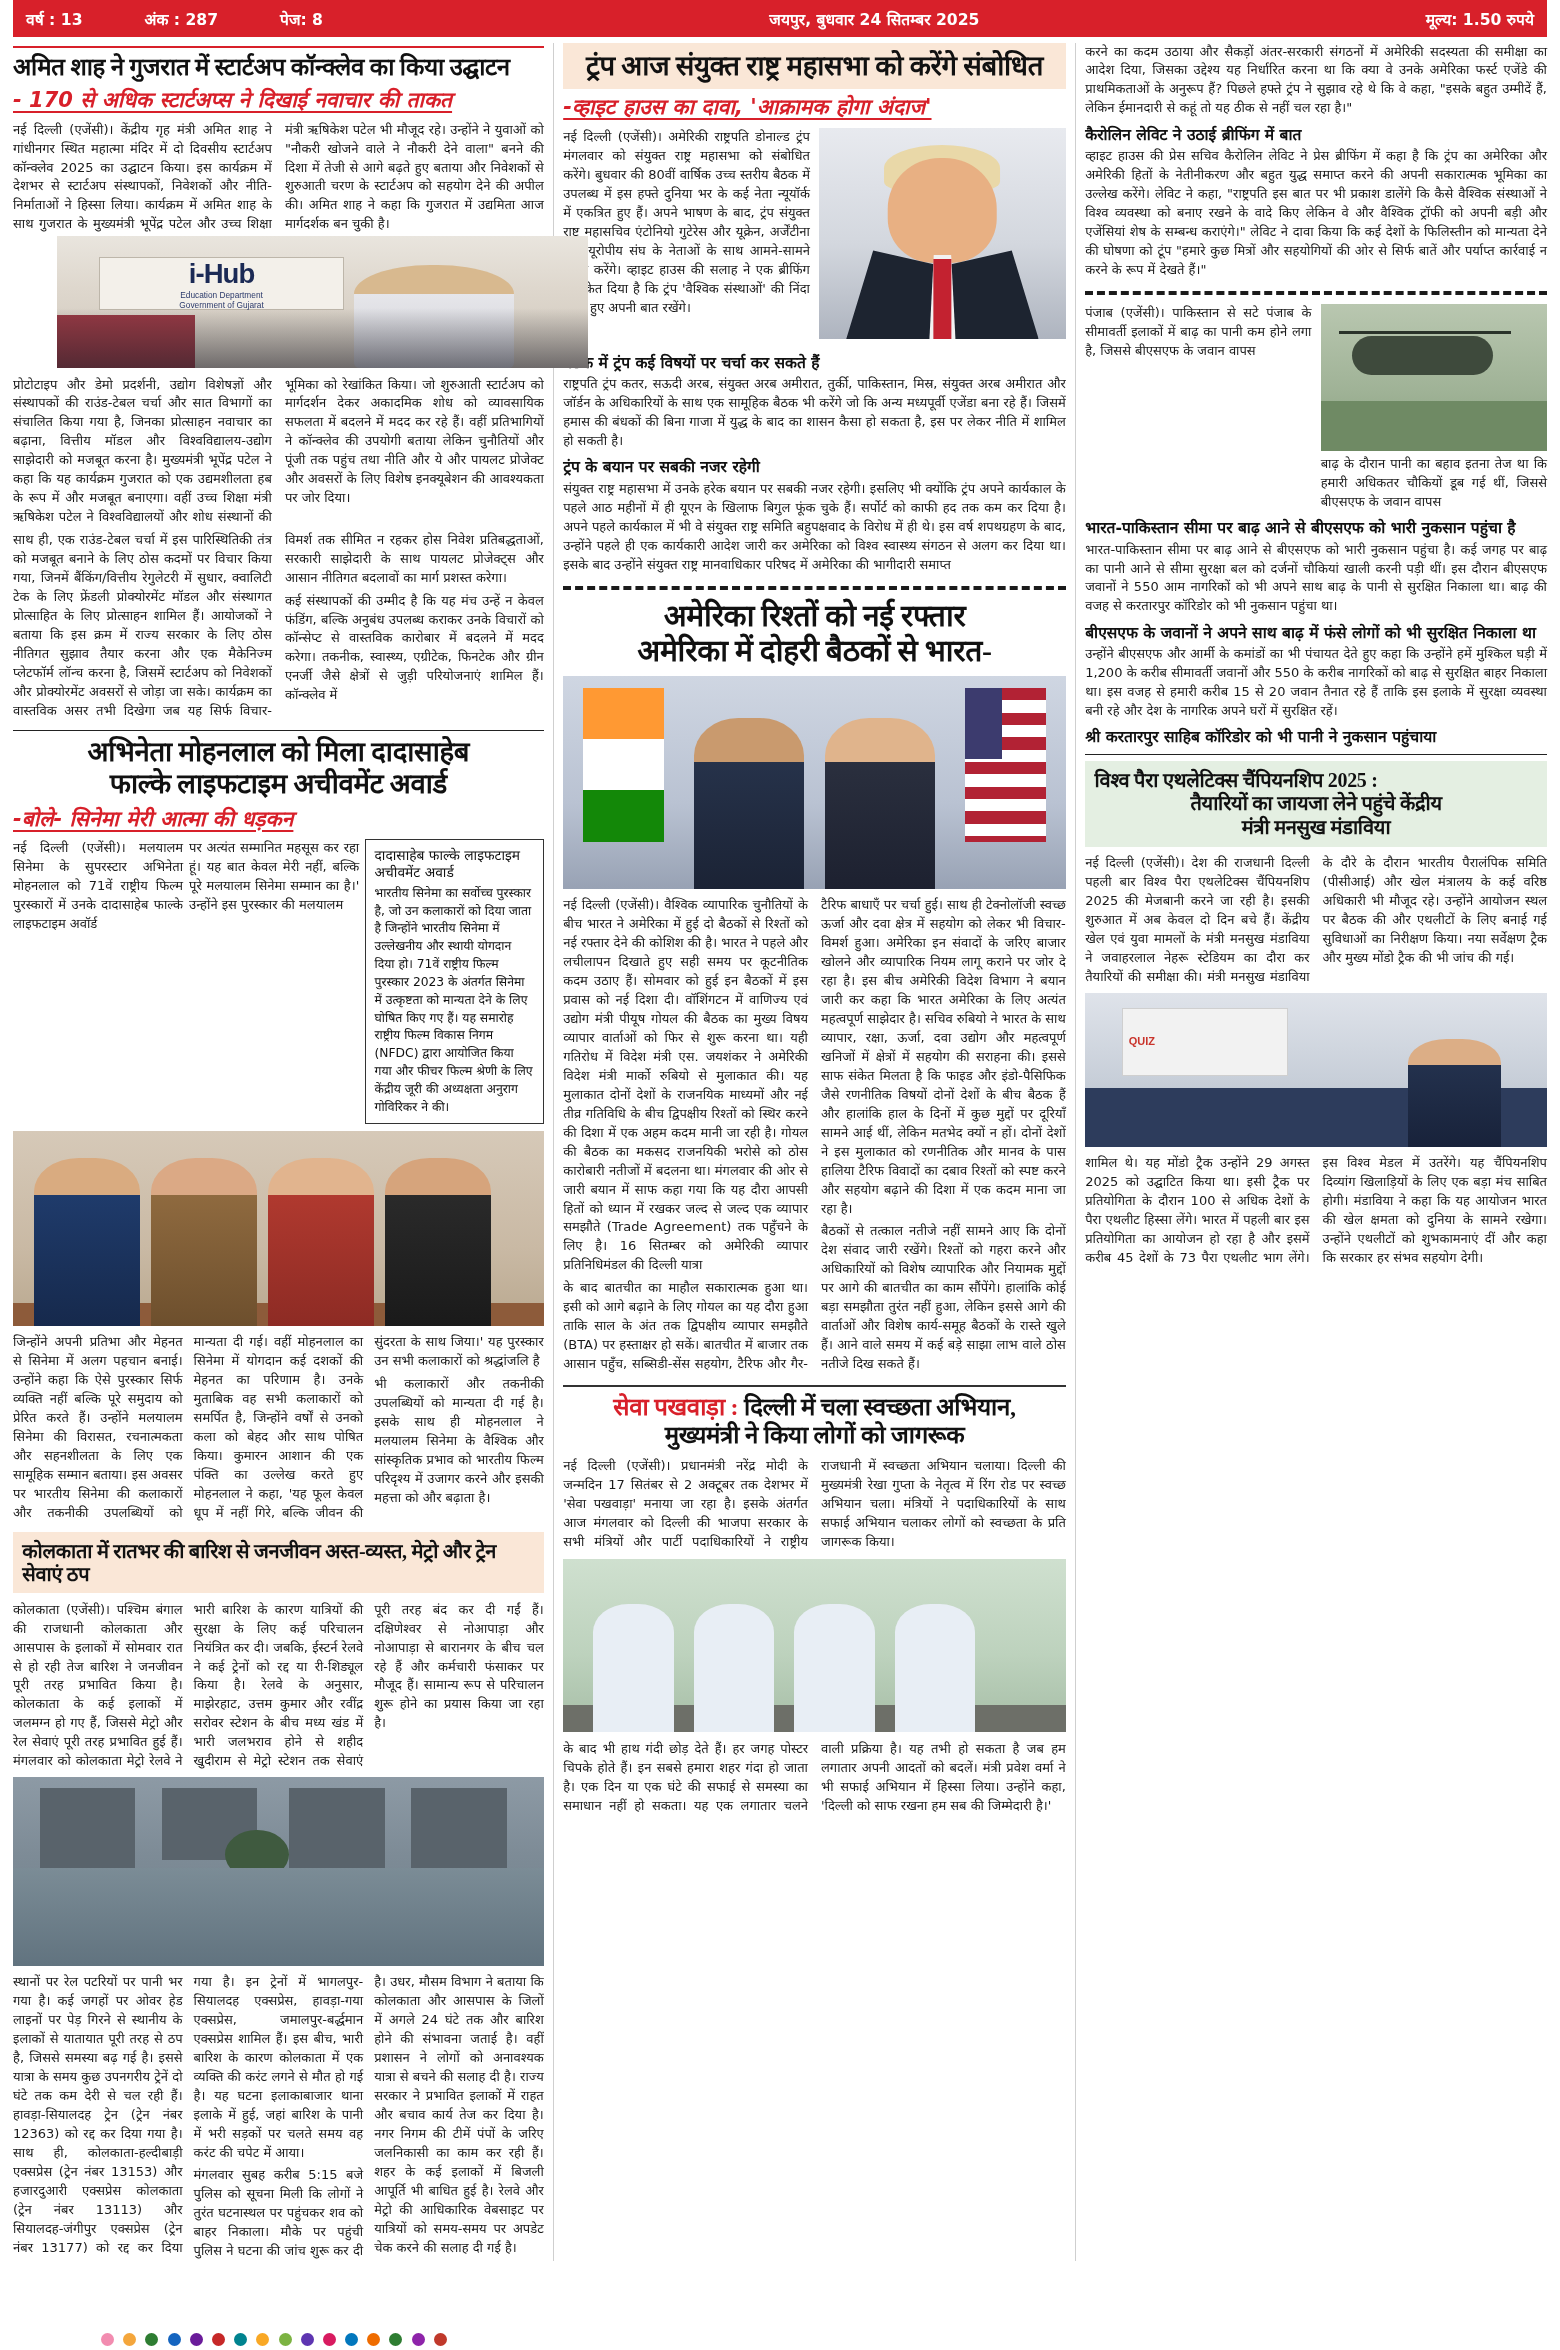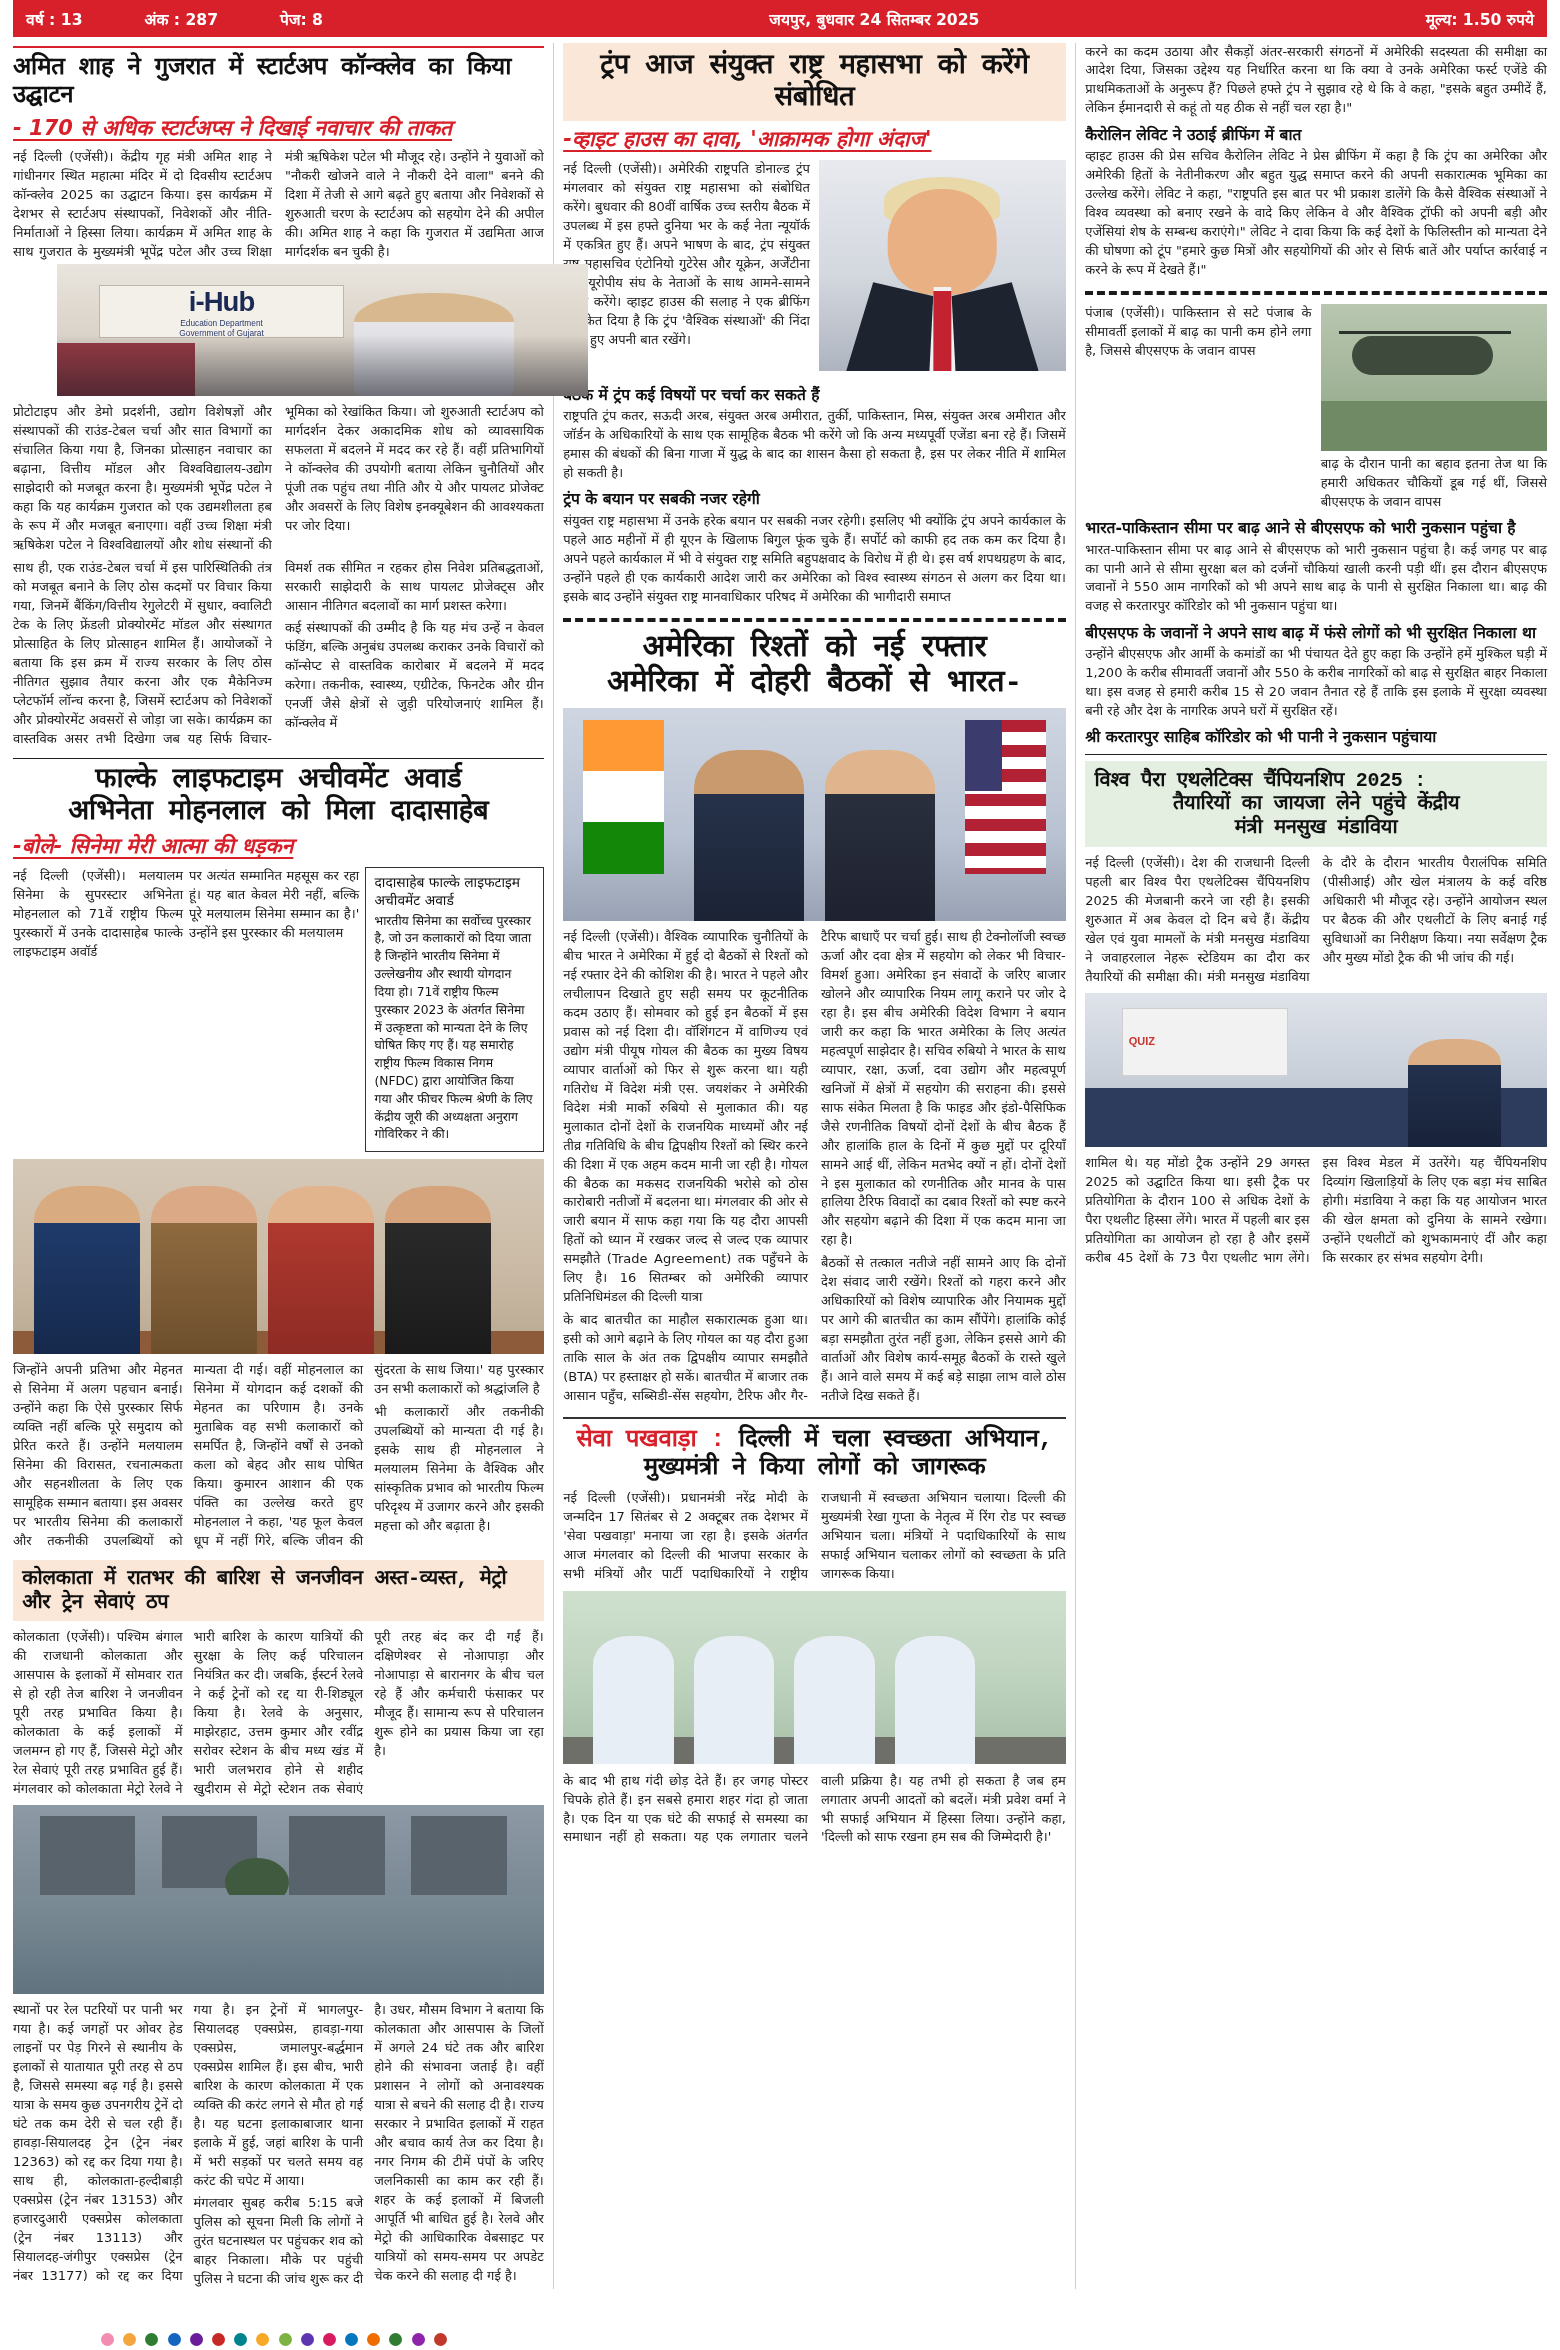--- a/index.html
+++ b/index.html
@@ -90,21 +90,21 @@
   .infobar .ib-right { text-align: right; }
 
   
   .mainarea { display: flex; gap: 0; margin-top: 5.5px; }
   .col-left   { width: 540px; padding-right: 9.2px; }
   .col-center { width: 523px; padding: 0 9.2px; border-left: 0.9px solid #cfcfcf; border-right: 0.9px solid #cfcfcf;}
   .col-right  { width: 471px; padding-left: 9.2px; }
 
   
   h1.hl {
-    font-family: Liberation Mono, monospace;
+    font-family: Liberation Serif, serif;
     font-weight: 700;
     color: #111;
     line-height: 1.16;
     letter-spacing: -0.3px;
   }
   .hl-xl  { font-size: 30px; }
   .hl-lg  { font-size: 27.5px; }
   .hl-md  { font-size: 24px; }
   .hl-sm  { font-size: 20px; }
 
@@ -351,22 +351,22 @@
         </div>
 
         <div class="body-txt cols2" style="margin-top:3.7px">
           <p>साथ ही, एक राउंड-टेबल चर्चा में इस पारिस्थितिकी तंत्र को मजबूत बनाने के लिए ठोस कदमों पर विचार किया गया, जिनमें बैंकिंग/वित्तीय रेगुलेटरी में सुधार, क्वालिटी टेक के लिए फ्रेंडली प्रोक्योरमेंट मॉडल और संस्थागत प्रोत्साहित के लिए प्रोत्साहन शामिल हैं। आयोजकों ने बताया कि इस क्रम में राज्य सरकार के लिए ठोस नीतिगत सुझाव तैयार करना और एक मैकेनिज्म प्लेटफॉर्म लॉन्च करना है, जिसमें स्टार्टअप को निवेशकों और प्रोक्योरमेंट अवसरों से जोड़ा जा सके। कार्यक्रम का वास्तविक असर तभी दिखेगा जब यह सिर्फ विचार-विमर्श तक सीमित न रहकर होस निवेश प्रतिबद्धताओं, सरकारी साझेदारी के साथ पायलट प्रोजेक्ट्स और आसान नीतिगत बदलावों का मार्ग प्रशस्त करेगा।</p>
           <p>कई संस्थापकों की उम्मीद है कि यह मंच उन्हें न केवल फंडिंग, बल्कि अनुबंध उपलब्ध कराकर उनके विचारों को कॉन्सेप्ट से वास्तविक कारोबार में बदलने में मदद करेगा। तकनीक, स्वास्थ्य, एग्रीटेक, फिनटेक और ग्रीन एनर्जी जैसे क्षेत्रों से जुड़ी परियोजनाएं शामिल हैं। कॉन्क्लेव में</p>
         </div>
       </section>
 
       <section style="margin-top:9.2px">
         <hr class="rule-black">
+        <h1 class="hl hl-lg" style="text-align:center">अभिनेता मोहनलाल को मिला दादासाहेब</h1>
         <h1 class="hl hl-lg" style="text-align:center">फाल्के लाइफटाइम अचीवमेंट अवार्ड</h1>
-        <h1 class="hl hl-lg" style="text-align:center">अभिनेता मोहनलाल को मिला दादासाहेब</h1>
         <span class="kicker-red">-बोले- सिनेमा मेरी आत्मा की धड़कन</span>
 
         <div class="two-col-sub">
           <div class="body-txt">नई दिल्ली (एजेंसी)। मलयालम सिनेमा के सुपरस्टार अभिनेता मोहनलाल को 71वें राष्ट्रीय फिल्म पुरस्कारों में उनके दादासाहेब फाल्के लाइफटाइम अवॉर्ड</div>
           <div class="body-txt">पर अत्यंत सम्मानित महसूस कर रहा हूं। यह बात केवल मेरी नहीं, बल्कि पूरे मलयालम सिनेमा सम्मान का है।' उन्होंने इस पुरस्कार की मलयालम</div>
           <div style="flex:1.05">
             <div class="box-note">
               <span class="bn-title">दादासाहेब फाल्के लाइफटाइम अचीवमेंट अवार्ड</span>
               <span>भारतीय सिनेमा का सर्वोच्च पुरस्कार है, जो उन कलाकारों को दिया जाता है जिन्होंने भारतीय सिनेमा में उल्लेखनीय और स्थायी योगदान दिया हो। 71वें राष्ट्रीय फिल्म पुरस्कार 2023 के अंतर्गत सिनेमा में उत्कृष्टता को मान्यता देने के लिए घोषित किए गए हैं। यह समारोह राष्ट्रीय फिल्म विकास निगम (NFDC) द्वारा आयोजित किया गया और फीचर फिल्म श्रेणी के लिए केंद्रीय जूरी की अध्यक्षता अनुराग गोविरिकर ने की।</span>
             </div>

